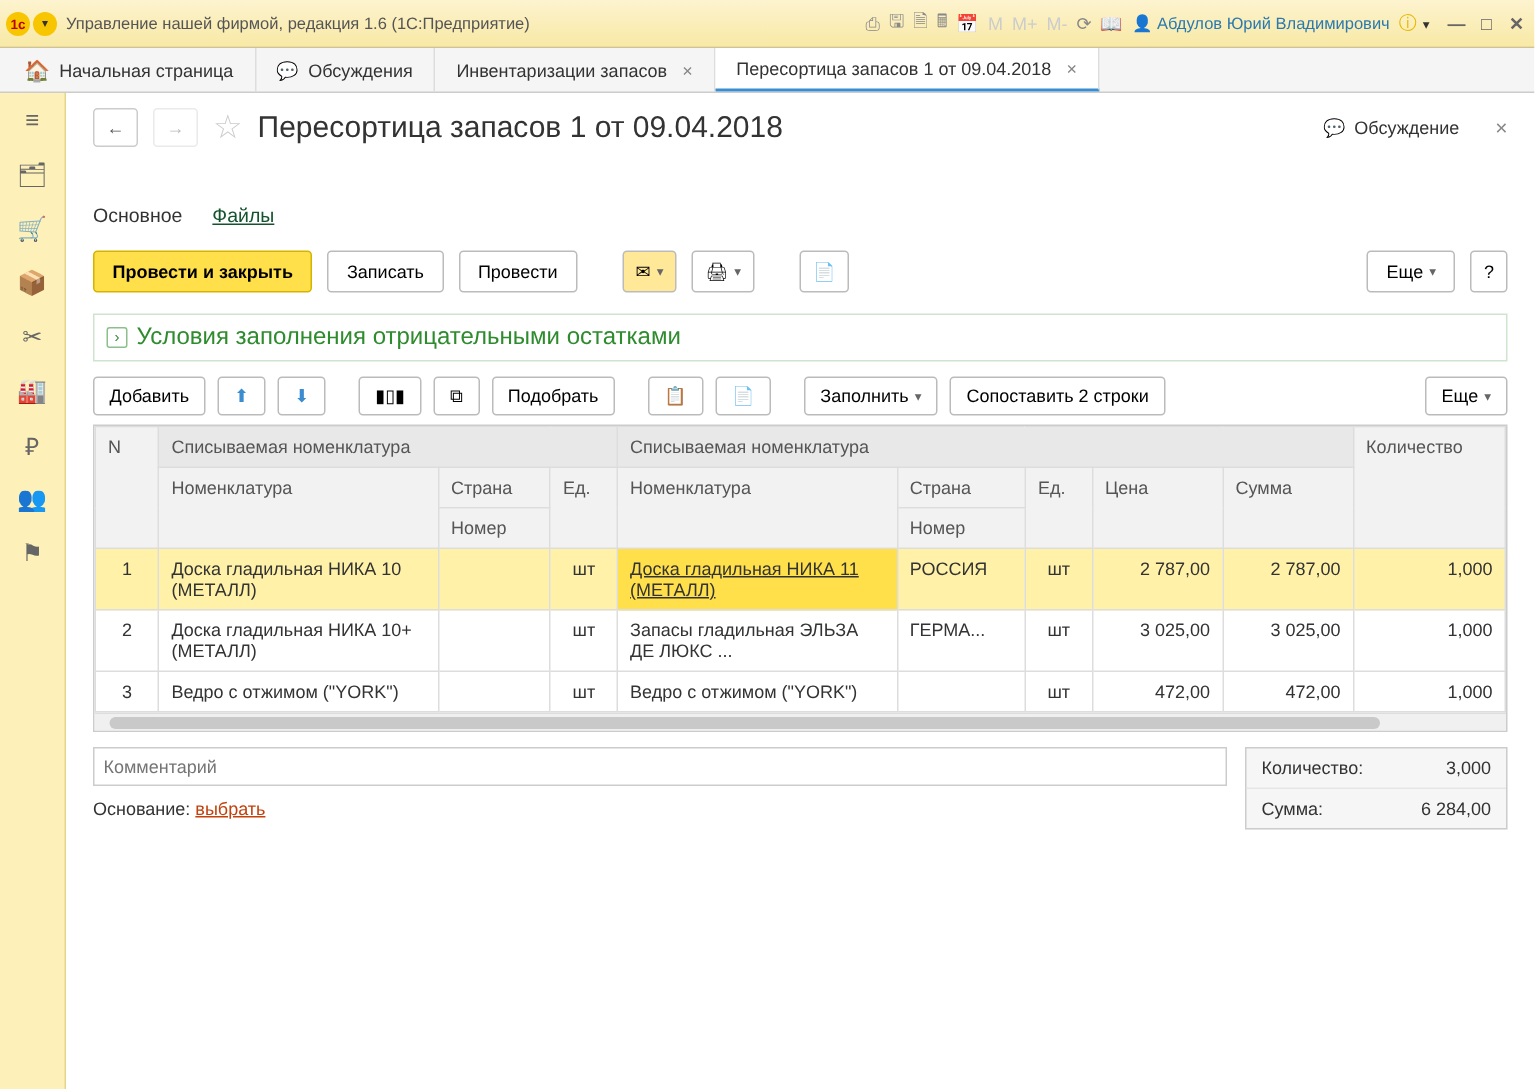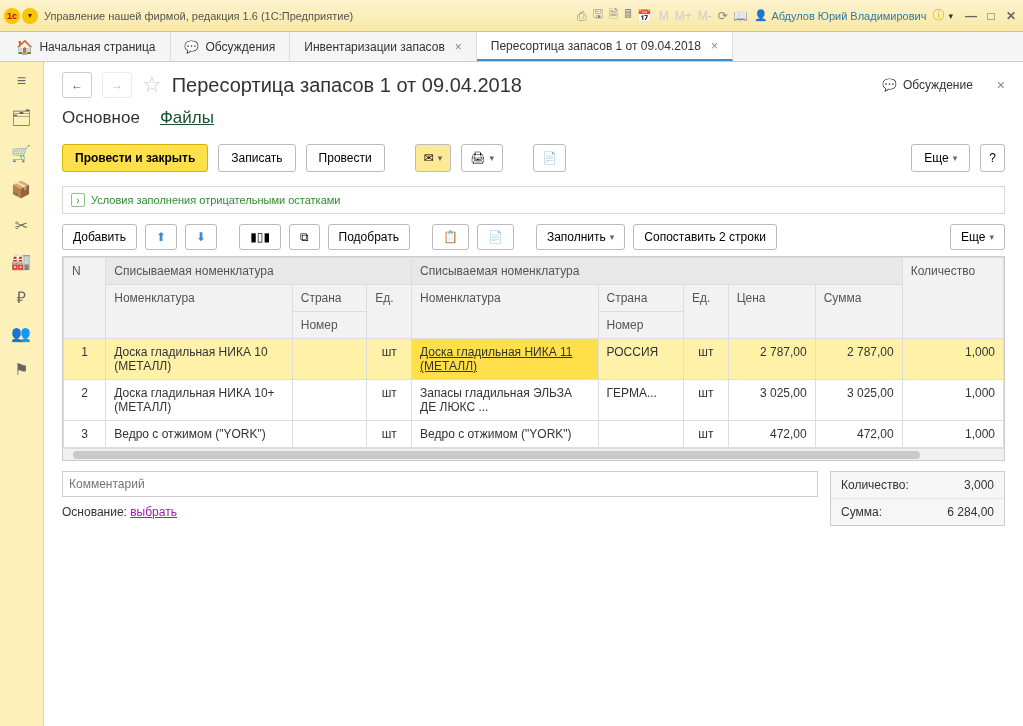--- a/index.html
+++ b/index.html
@@ -33,41 +33,41 @@
 .doc-header { padding: 10px 18px 6px 18px; display:flex; align-items:center; gap: 10px; }
 .nav-btn { width: 30px; height: 26px; border: 1px solid #ccc; background: #fff; border-radius: 3px; display:flex;align-items:center;justify-content:center;cursor:pointer;color:#555;}
 .star { font-size: 22px; color: #ccc; cursor:pointer;}
 .doc-title { font-size: 20px; color: #333; }
 .doc-header .spacer { flex:1; }
 .discuss-link { color: #333; font-size: 12px; display:flex;align-items:center;gap:6px;cursor:pointer;}
 .close-doc { font-size: 14px; color: #888; margin-left: 14px; cursor:pointer;}
 
 
 .sub-nav { padding: 4px 18px 10px 18px; display:flex; gap: 20px; }
-.sub-nav a { text-decoration: none; font-size: 17px; cursor:pointer;}
+.sub-nav a { text-decoration: none; font-size: 13px; cursor:pointer;margin-top:28px;}
 .sub-nav .link-main { color: #333; }
 .sub-nav .link-files { color: #14532d; text-decoration: underline; }
 
 
 .action-bar { padding: 6px 18px; display: flex; align-items: center; gap: 10px; }
 .btn { height: 28px; padding: 0 12px; border: 1px solid #bbb; background: #fff; border-radius: 3px; font-size: 12px; cursor:pointer; display:flex;align-items:center;gap:4px;}
 .btn.primary { background: #ffe04a; border-color: #d4b400; font-weight: bold; }
 .btn.icon-only { padding: 0 8px; }
 .btn .caret { font-size: 9px; color:#666;}
 .action-bar .spacer { flex: 1; }
 
 
 .sec-tabs { margin: 6px 18px 0 18px; display: flex; border-bottom: 1px solid #ccc; }
 .sec-tabs .stab { padding: 6px 14px; border: 1px solid #ccc; border-bottom: none; background: #f3f3f3; margin-right: 2px; border-radius: 3px 3px 0 0; font-size: 12px; cursor:pointer; position:relative; top:1px;}
 .sec-tabs .stab.active { background: #fff; border-bottom: 1px solid #fff; }
 
 
 .hint-box { margin: 8px 18px 0 18px; border: 1px solid #cfe3cf; background: #fff; padding: 6px 8px; display:flex;align-items:center;gap:6px;}
 .hint-box .expander { width: 14px; height: 14px; border: 1px solid #8bbf8b; color:#3a8a3a; display:flex;align-items:center;justify-content:center;font-size:10px;border-radius:2px;cursor:pointer;}
-.hint-box .hint-text { color: #2e8b2e; font-size: 11px; }
+.hint-box .hint-text { color: #2e8b2e; font-size: 16px; }
 
 
 .tbl-bar { margin: 10px 18px 0 18px; display:flex; align-items:center; gap:8px; }
 .tbl-bar .btn { height: 26px; padding: 0 10px; }
 .tbl-bar .spacer { flex:1; }
 
 
 .tbl-wrap { margin: 6px 18px 0 18px; border: 1px solid #ccc; overflow-x: auto; }
 table { border-collapse: collapse; width: 100%; font-size: 12px; }
 th, td { border: 1px solid #ddd; padding: 6px 8px; text-align: left; vertical-align: top; }
@@ -79,21 +79,21 @@
 tr.sel td.hl { background: #ffe04a; text-decoration: underline; }
 .tbl-scroll { height: 12px; background: #f0f0f0; border-top: 1px solid #ddd; position:relative;}
 .tbl-scroll .thumb { position:absolute;left:10px;top:2px;height:8px;width:90%;background:#c9c9c9;border-radius:4px;}
 
 
 .footer { margin: 10px 18px 0 18px; display:flex; gap: 12px; align-items: flex-start; }
 .comment-box { flex:1; }
 .comment-input { width: 100%; height: 26px; border: 1px solid #ccc; padding: 4px 6px; font-size: 12px; color: #aaa; }
 .comment-box .dots { float:right; margin-top:-22px; margin-right:4px; color:#888; border:1px solid #ccc; padding:0 4px; font-size:10px; background:#fff;cursor:pointer;}
 .basis { margin-top: 8px; font-size: 12px; }
-.basis a { color: #a21caf; text-decoration: underline; cursor:pointer;}
+.basis a { color: #c2410c; text-decoration: underline; cursor:pointer;}
 .totals { width: 175px; border: 1px solid #ccc; background: #f6f6f6; font-size: 12px; }
 .totals .trow { display:flex; justify-content: space-between; padding: 6px 10px; }
 .totals .trow + .trow { border-top: 1px solid #e5e5e5; }
 </style>
 </head>
 <body>
 
 <div class="title-bar">
   <div class="logo">1c</div>
   <div class="dd">▾</div>

